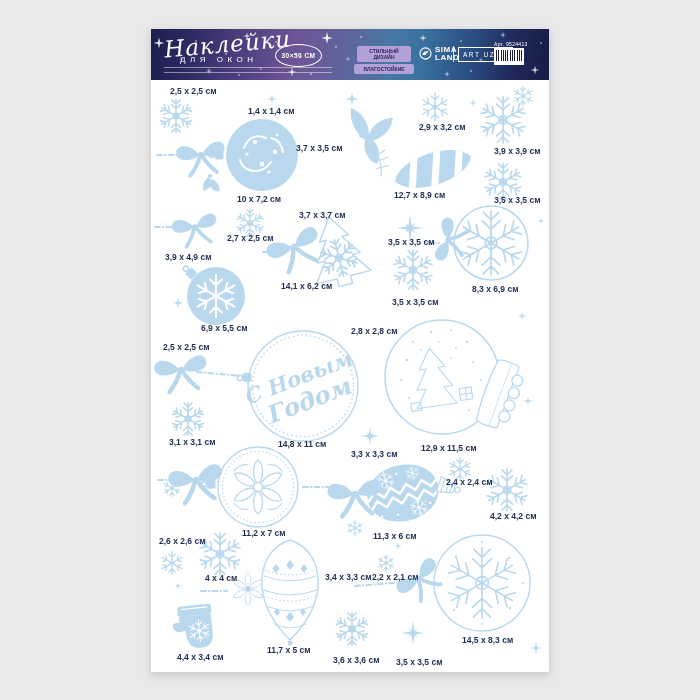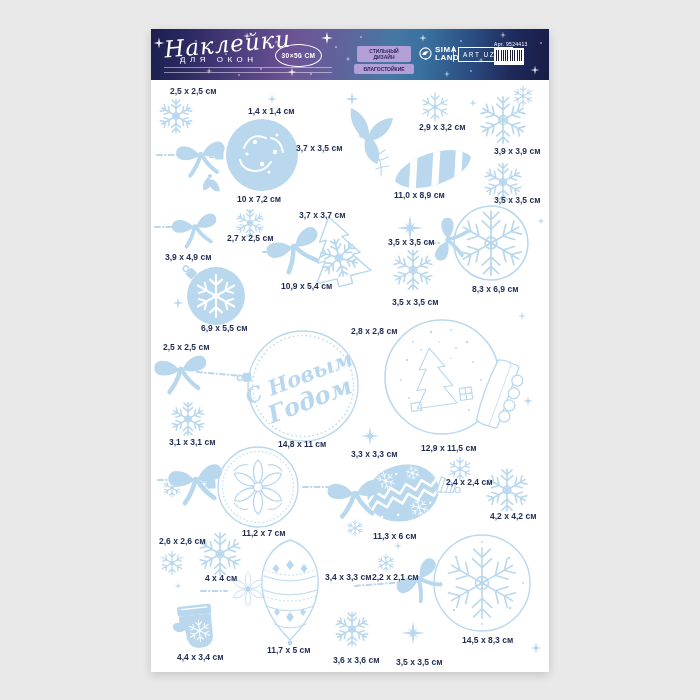--- a/index.html
+++ b/index.html
@@ -426,28 +426,28 @@
       </g>
     </g>
    </svg>
 
    <span class="lbl" style="left:19px;top:6px">2,5 х 2,5 см</span>
    <span class="lbl" style="left:97px;top:26px">1,4 х 1,4 см</span>
    <span class="lbl" style="left:145px;top:63px">3,7 х 3,5 см</span>
    <span class="lbl" style="left:268px;top:42px">2,9 х 3,2 см</span>
    <span class="lbl" style="left:343px;top:66px">3,9 х 3,9 см</span>
    <span class="lbl" style="left:86px;top:114px">10 х 7,2 см</span>
-   <span class="lbl" style="left:243px;top:110px">11,0 х 8,9 см</span>
+   <span class="lbl" style="left:243px;top:110px">12,7 х 8,9 см</span>
    <span class="lbl" style="left:343px;top:115px">3,5 х 3,5 см</span>
    <span class="lbl" style="left:148px;top:130px">3,7 х 3,7 см</span>
    <span class="lbl" style="left:76px;top:153px">2,7 х 2,5 см</span>
    <span class="lbl" style="left:14px;top:172px">3,9 х 4,9 см</span>
    <span class="lbl" style="left:237px;top:157px">3,5 х 3,5 см</span>
    <span class="lbl" style="left:321px;top:204px">8,3 х 6,9 см</span>
-   <span class="lbl" style="left:130px;top:201px">10,9 х 5,4 см</span>
+   <span class="lbl" style="left:130px;top:201px">14,1 х 6,2 см</span>
    <span class="lbl" style="left:50px;top:243px">6,9 х 5,5 см</span>
    <span class="lbl" style="left:241px;top:217px">3,5 х 3,5 см</span>
    <span class="lbl" style="left:12px;top:262px">2,5 х 2,5 см</span>
    <span class="lbl" style="left:200px;top:246px">2,8 х 2,8 см</span>
    <span class="lbl" style="left:18px;top:357px">3,1 х 3,1 см</span>
    <span class="lbl" style="left:127px;top:359px">14,8 х 11 см</span>
    <span class="lbl" style="left:270px;top:363px">12,9 х 11,5 см</span>
    <span class="lbl" style="left:200px;top:369px">3,3 х 3,3 см</span>
    <span class="lbl" style="left:295px;top:397px">2,4 х 2,4 см</span>
    <span class="lbl" style="left:339px;top:431px">4,2 х 4,2 см</span>

